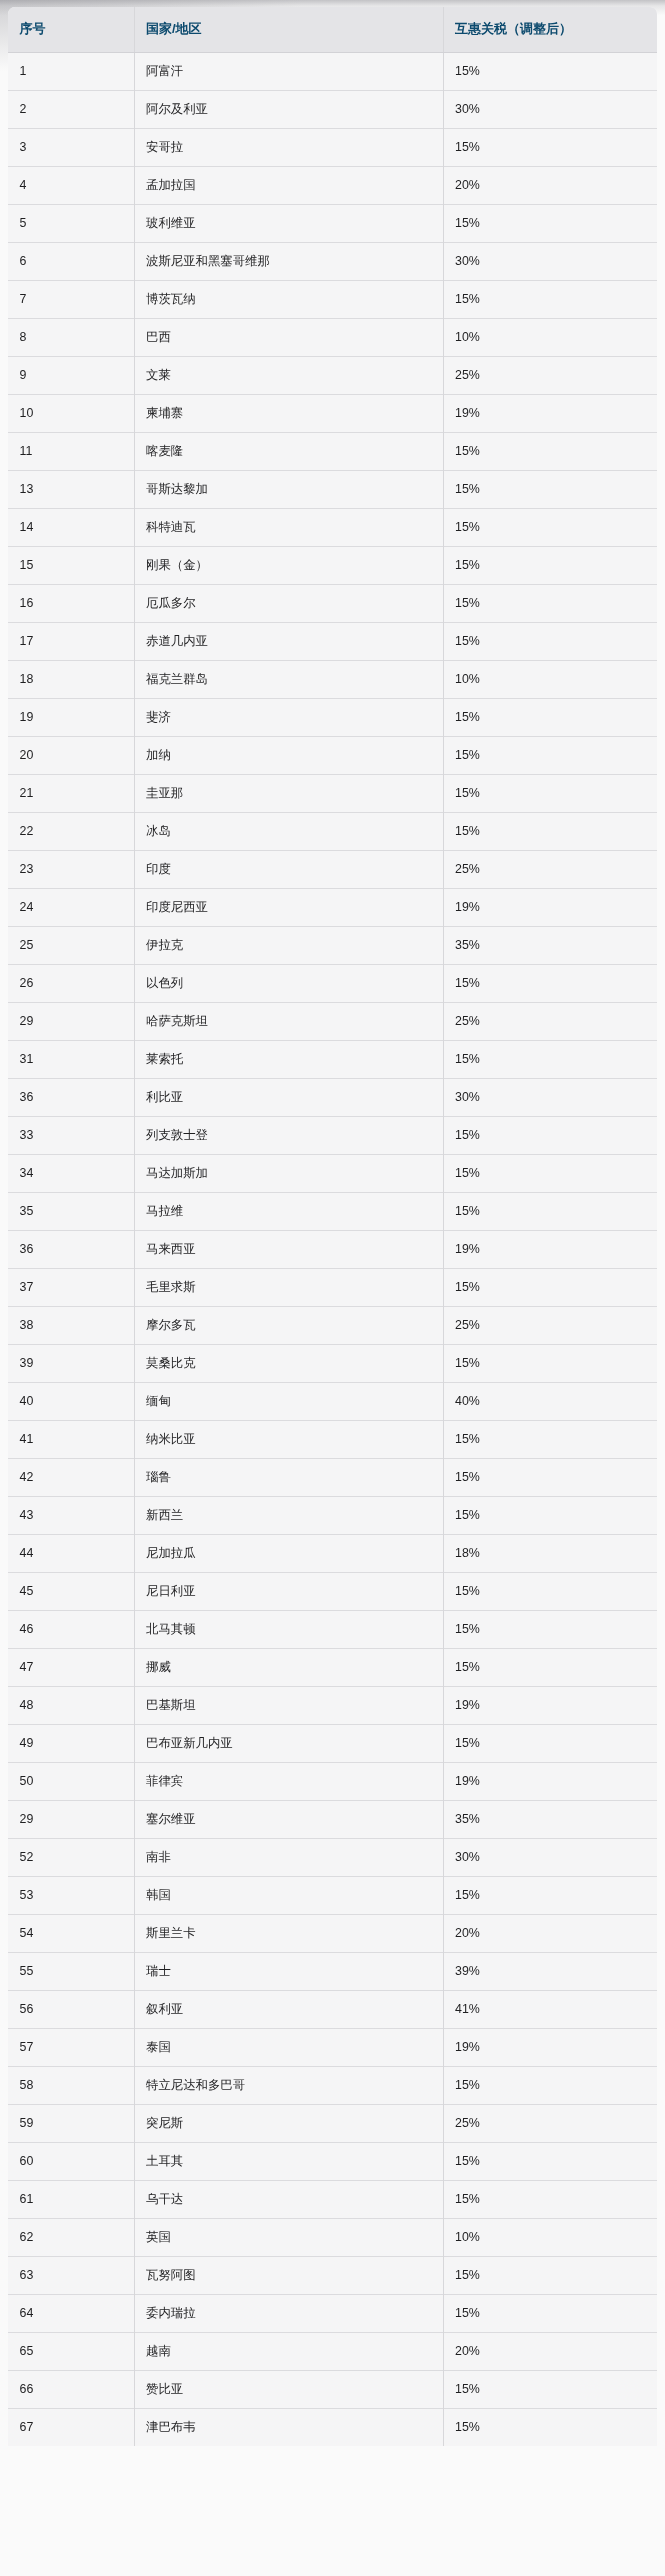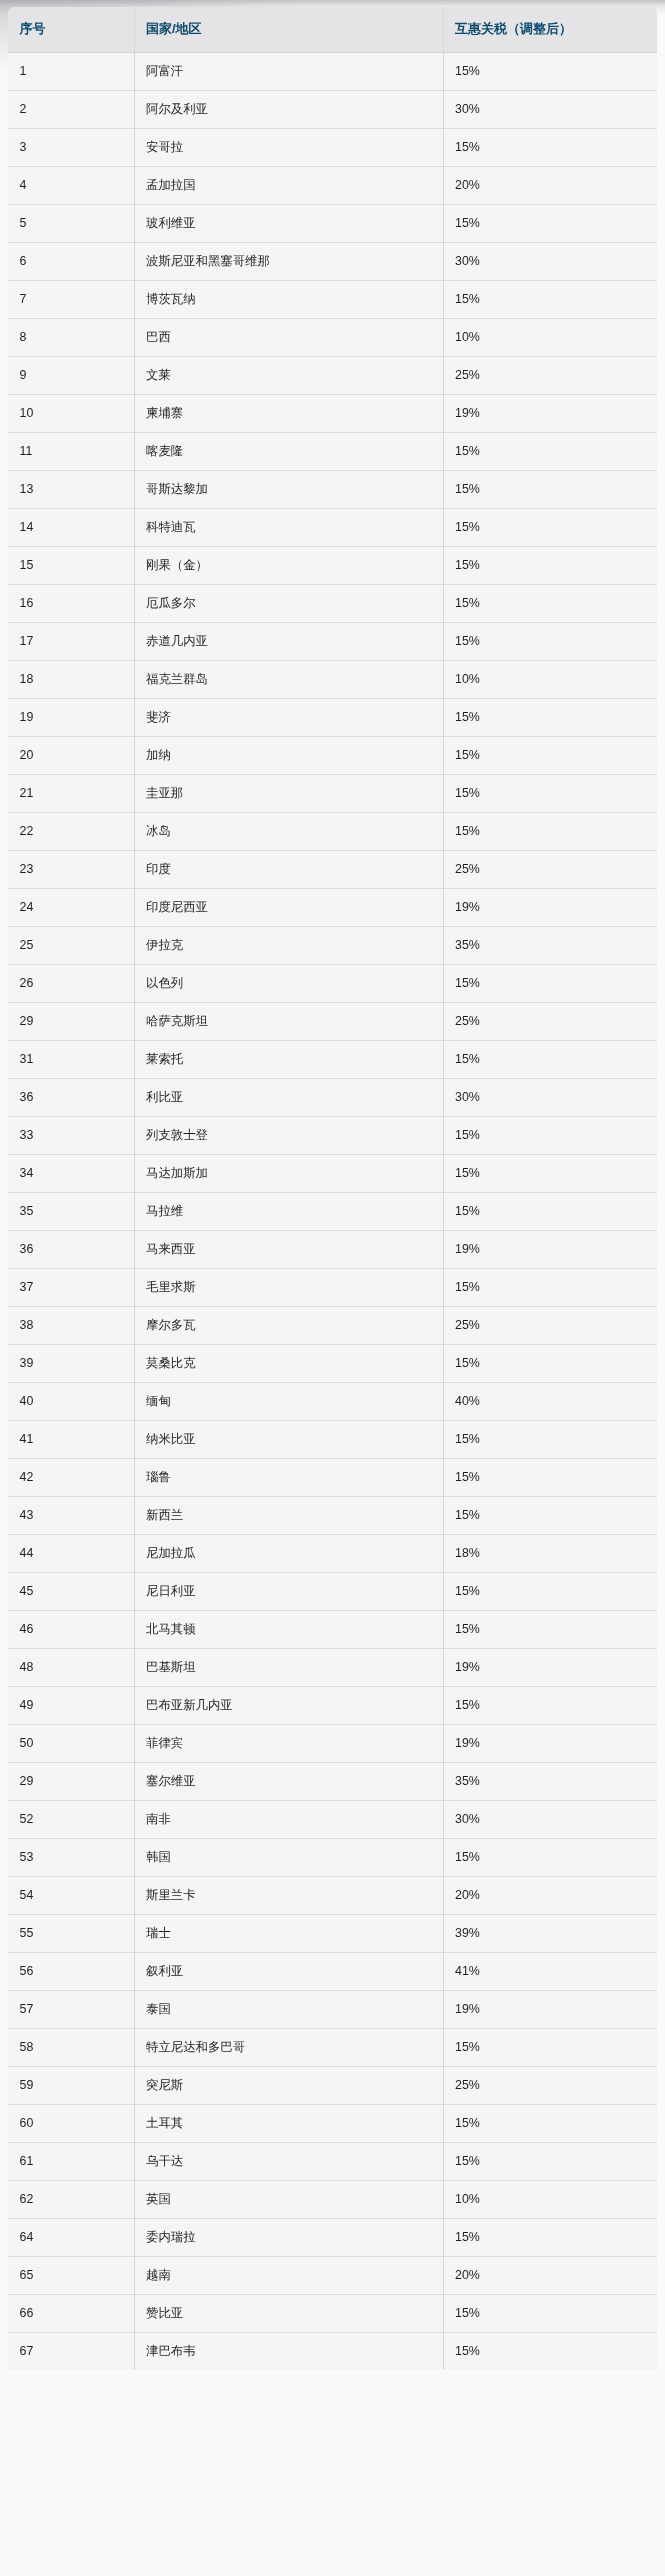--- a/index.html
+++ b/index.html
@@ -290,20 +290,25 @@
     <td>45</td>
     <td>尼日利亚</td>
     <td>15%</td>
   </tr>
         <tr>
     <td>46</td>
     <td>北马其顿</td>
     <td>15%</td>
   </tr>
         <tr>
+    <td>47</td>
+    <td>挪威</td>
+    <td>15%</td>
+  </tr>
+        <tr>
     <td>48</td>
     <td>巴基斯坦</td>
     <td>19%</td>
   </tr>
         <tr>
     <td>49</td>
     <td>巴布亚新几内亚</td>
     <td>15%</td>
   </tr>
         <tr>
@@ -363,20 +368,25 @@
   </tr>
         <tr>
     <td>61</td>
     <td>乌干达</td>
     <td>15%</td>
   </tr>
         <tr>
     <td>62</td>
     <td>英国</td>
     <td>10%</td>
+  </tr>
+        <tr>
+    <td>63</td>
+    <td>瓦努阿图</td>
+    <td>15%</td>
   </tr>
         <tr>
     <td>64</td>
     <td>委内瑞拉</td>
     <td>15%</td>
   </tr>
         <tr>
     <td>65</td>
     <td>越南</td>
     <td>20%</td>

